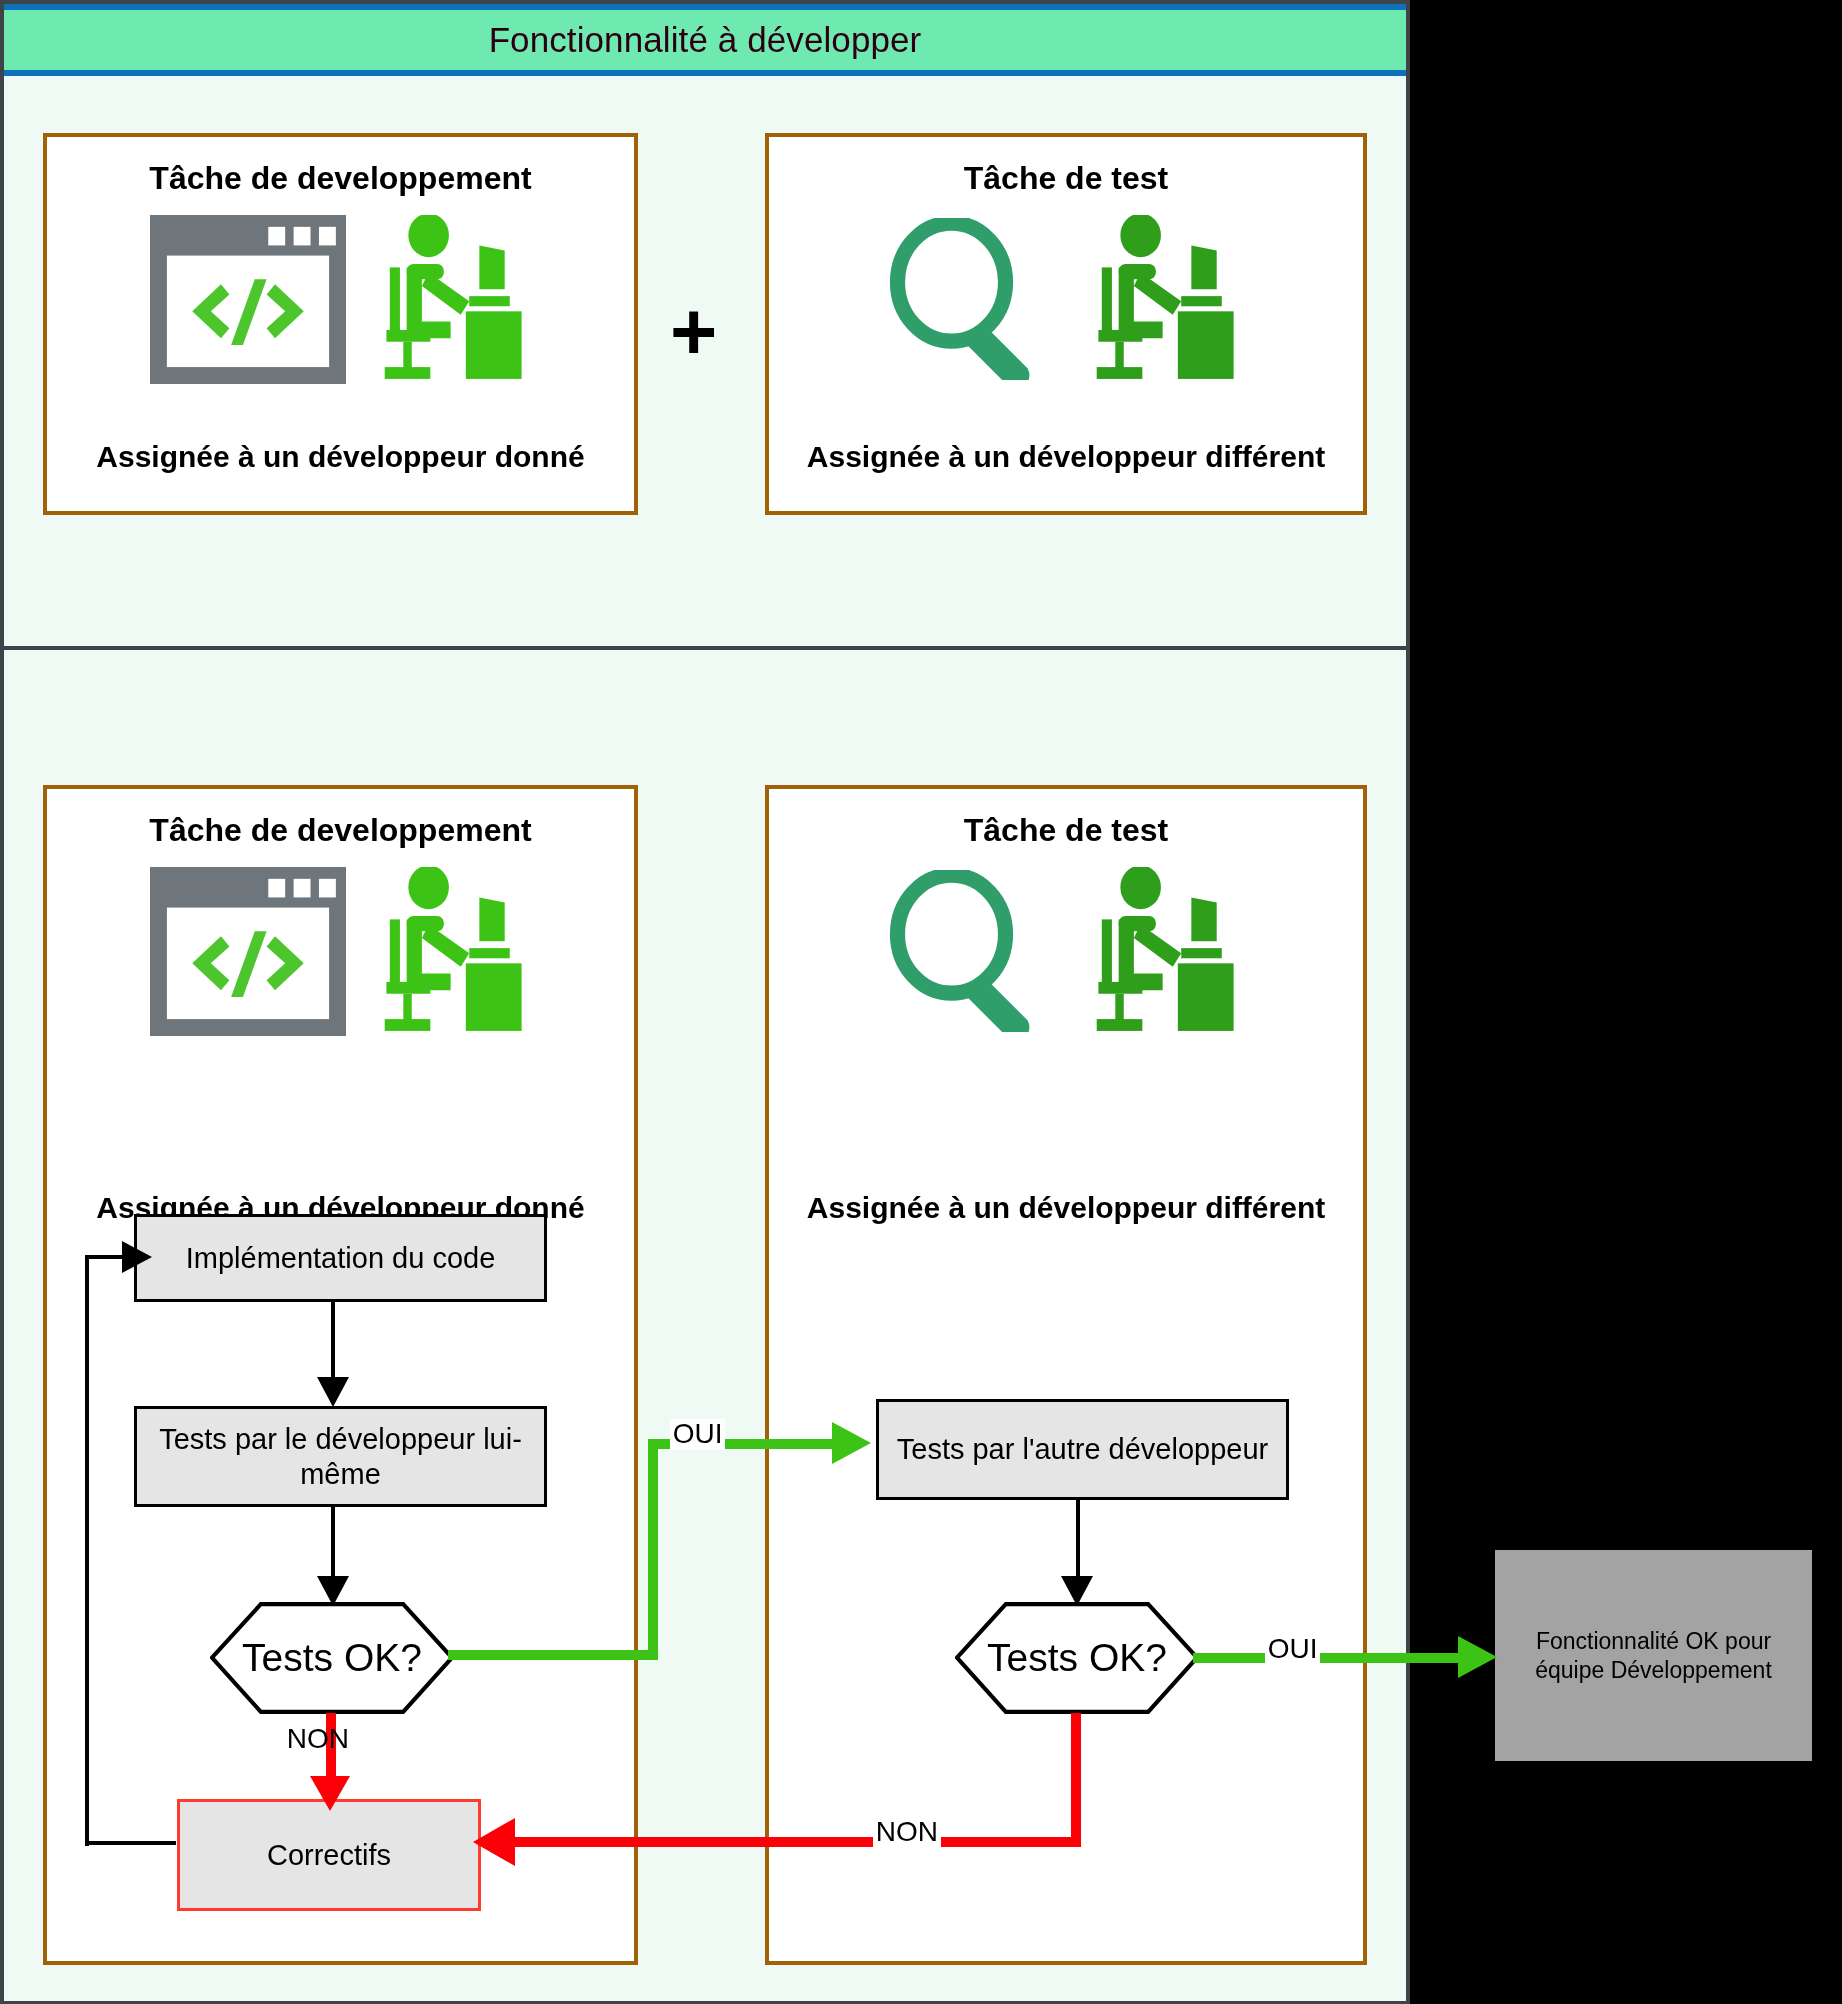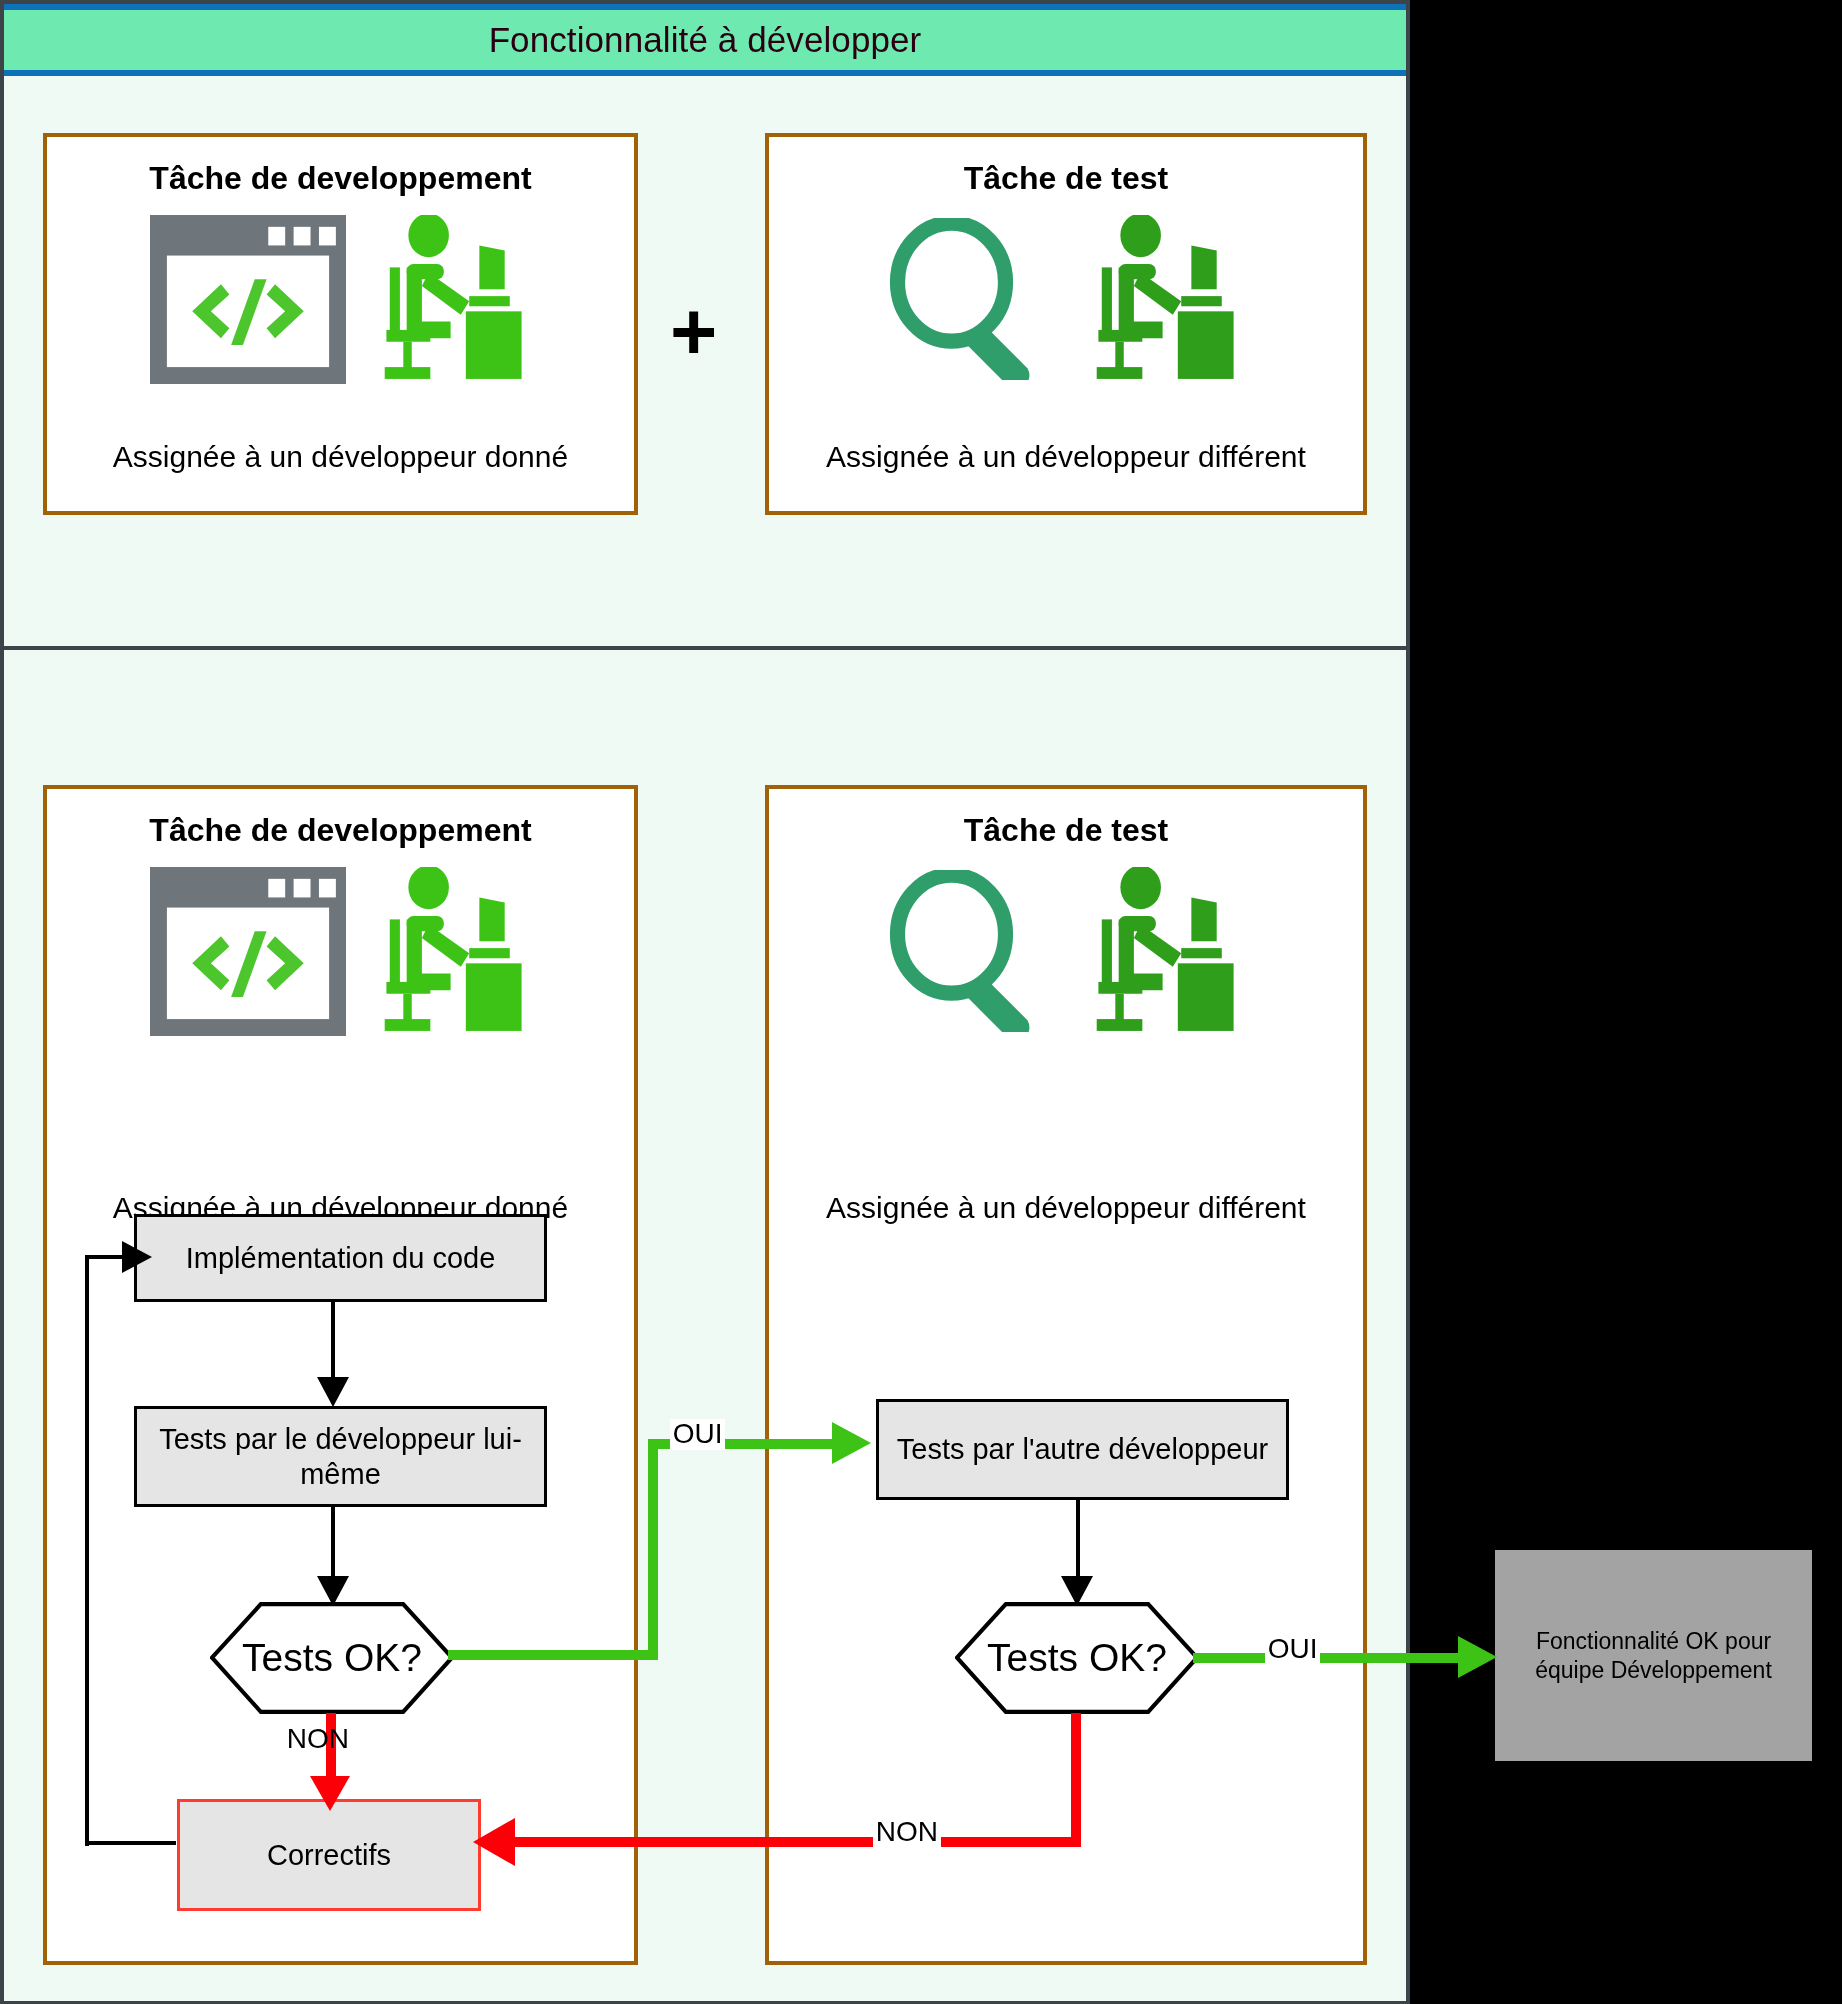--- a/index.html
+++ b/index.html
@@ -8,21 +8,21 @@
   .panel{position:absolute;background:#eefaf3;border:4px solid #3d4449;box-sizing:border-box;}
   .panel-header{position:absolute;left:0;right:0;top:0;background:#6eeab1;
       border-top:6.8px solid #0d72ba;border-bottom:6.8px solid #0d72ba;
       display:flex;align-items:center;justify-content:center;box-sizing:border-box;}
   .panel-header-text{color:#2b0013;font-size:35px;letter-spacing:0.1px;white-space:nowrap;}
 
   .task-card{position:absolute;background:#ffffff;border:4px solid #a16207;box-sizing:border-box;
       display:flex;flex-direction:column;align-items:center;}
   .task-title{font-weight:bold;font-size:32px;color:#000;margin-top:23px;white-space:nowrap;}
   .task-icons{flex:0 0 auto;display:flex;align-items:center;justify-content:center;gap:30px;margin-top:17.6px;}
-  .task-caption{font-size:30px;color:#000;white-space:nowrap;}
+  .task-caption{font-size:30px;color:#000;white-space:nowrap;font-weight:bold;}
 
   .plus-sign{position:absolute;color:#000;font-size:81px;font-weight:bold;line-height:1;}
 
   
   .node{position:absolute;background:#e5e5e5;border:3.4px solid #000;box-sizing:border-box;
         display:flex;align-items:center;justify-content:center;text-align:center;
         font-size:29px;color:#000;line-height:1.18;padding:0 9.5px;}
   .node.red{border-color:#ff3b30;}
   .hexnode{position:absolute;display:flex;align-items:center;justify-content:center;
         font-size:39px;color:#000;}

